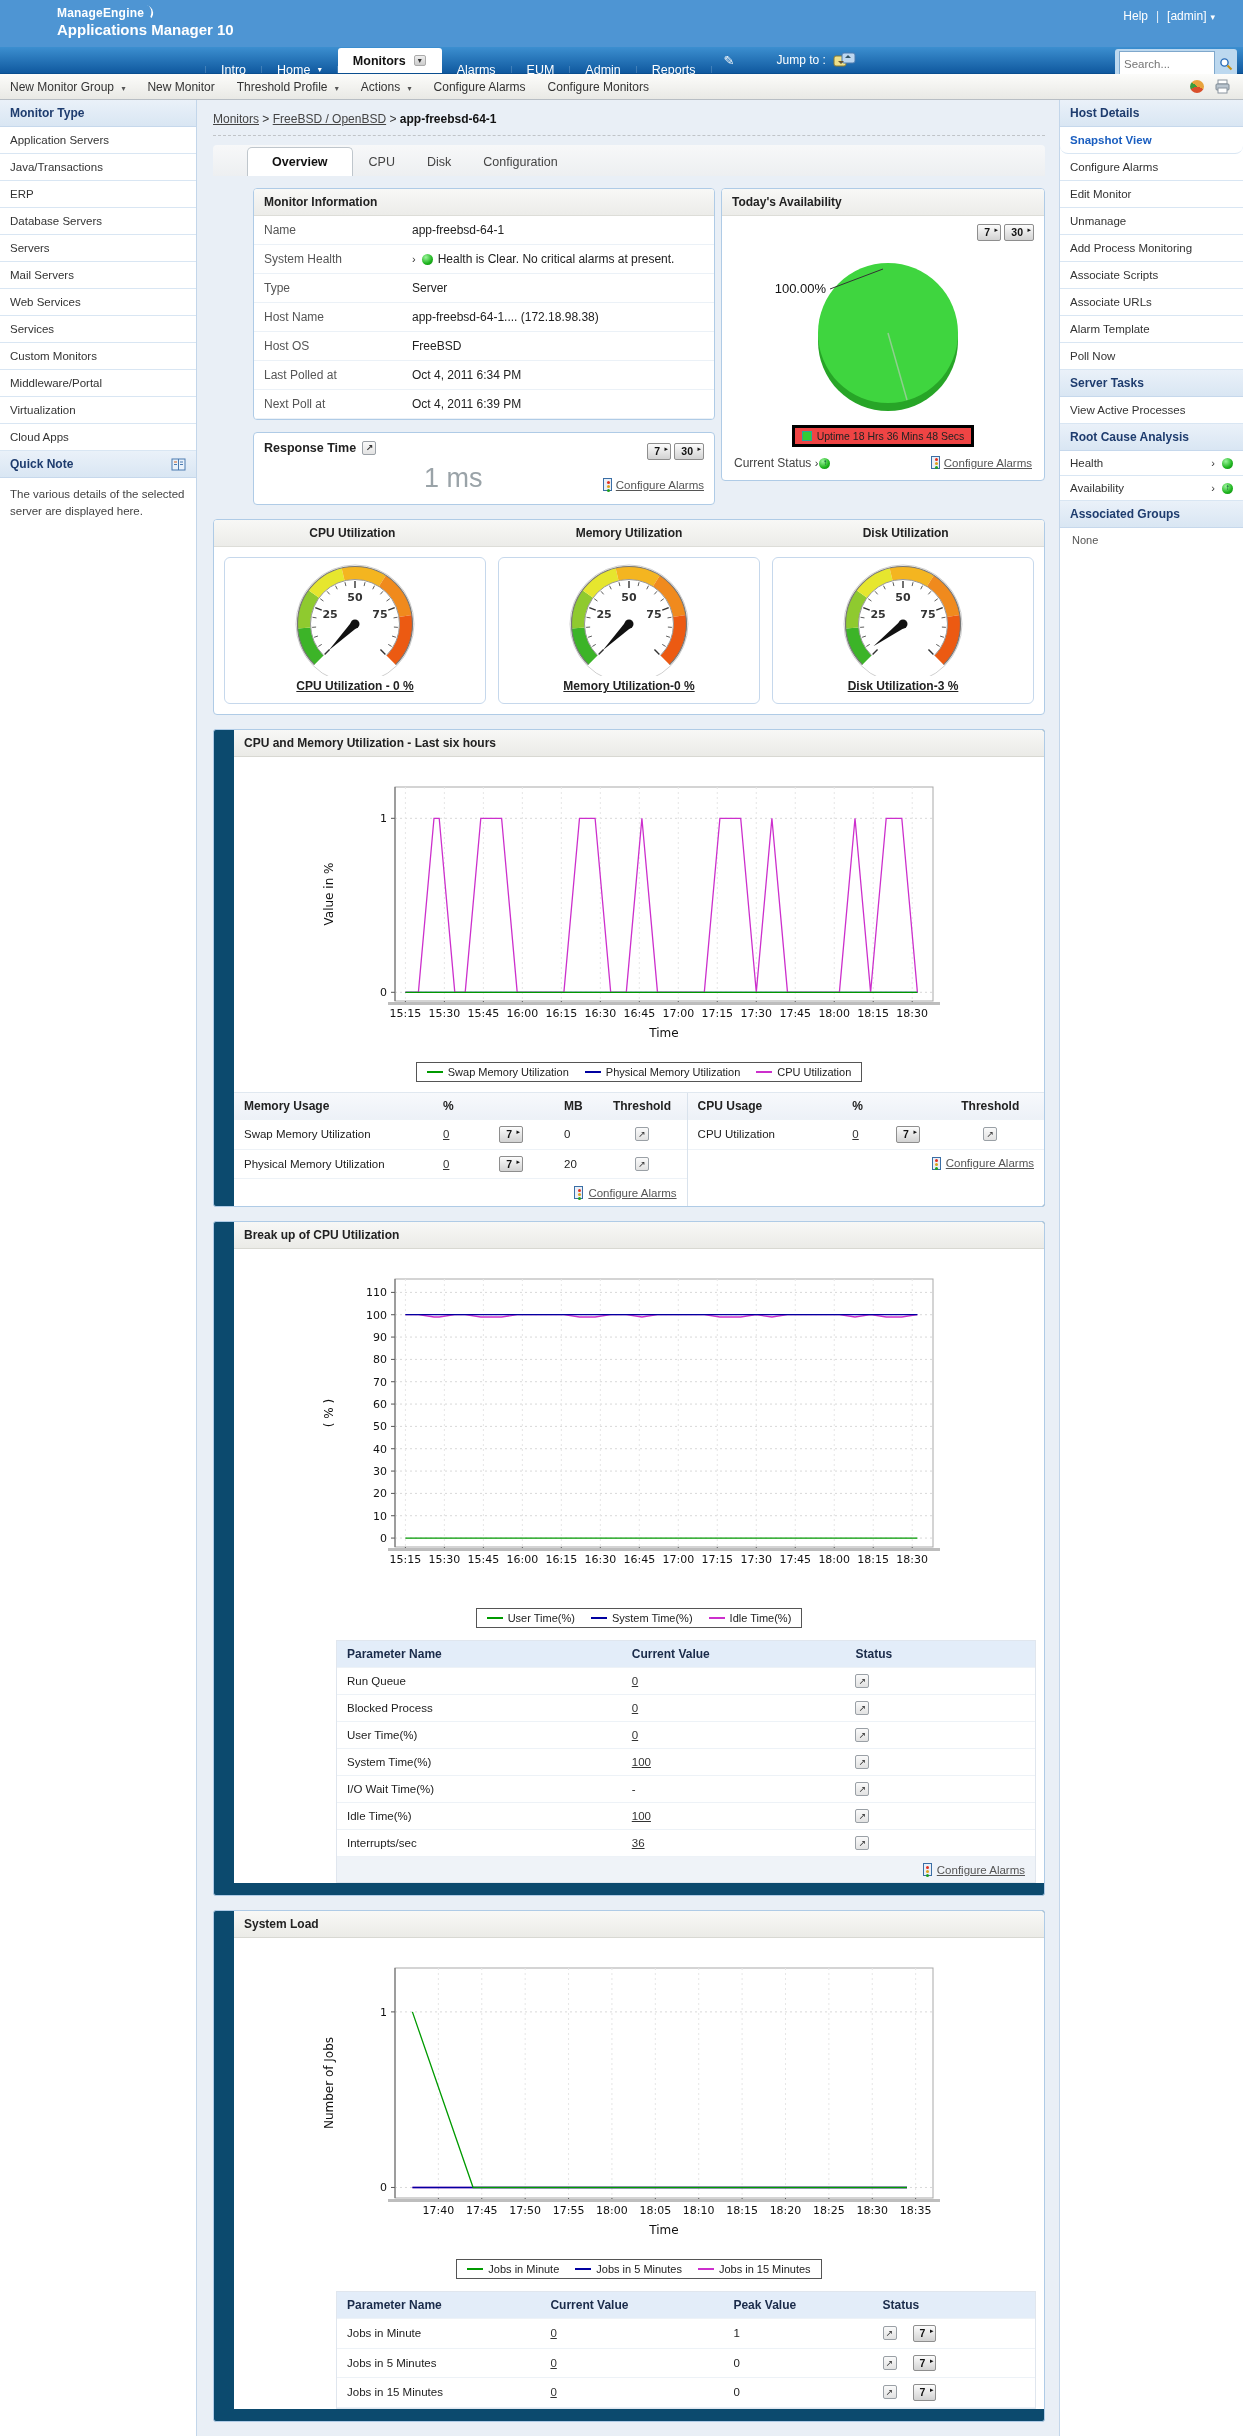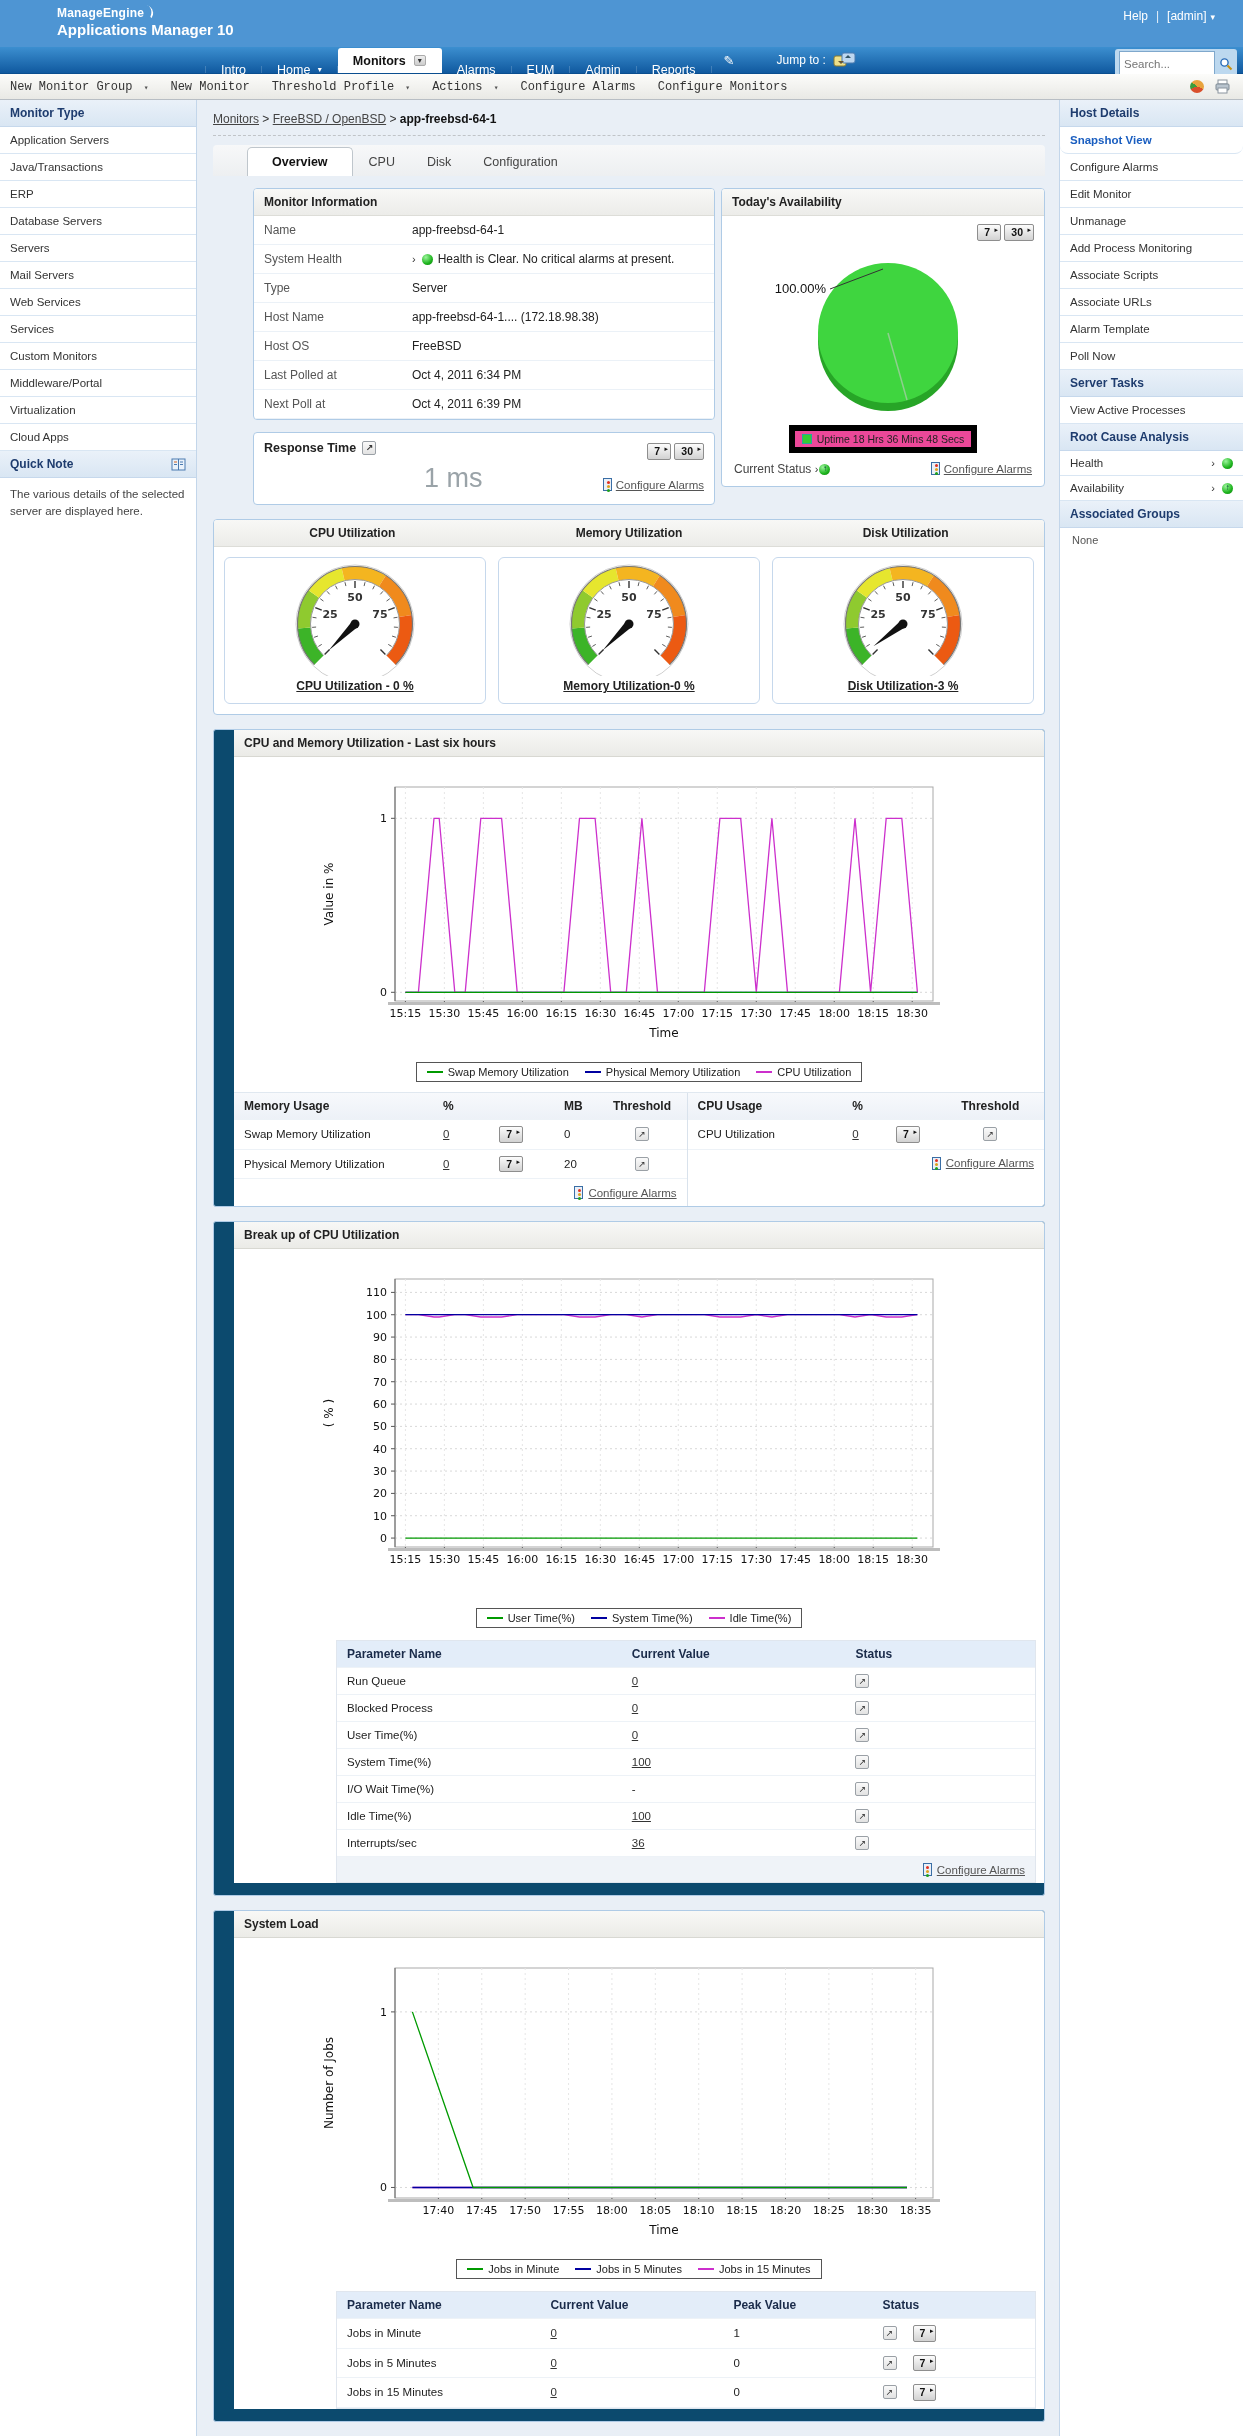--- a/index.html
+++ b/index.html
@@ -22,21 +22,21 @@
   .nav-item.first{border-left:1px solid rgba(255,255,255,.18);}
   .nav-item .dd-arrow{font-size:8px;}
   .nav-item.active{background:#fff;color:#111;font-weight:bold;border-radius:3px 3px 0 0;margin-top:1px;}
   .nav-item.active .ddbox{background:linear-gradient(#EEE,#CCC);border:1px solid #AAA;border-radius:2px;color:#333;font-size:8px;padding:0 3px;margin-left:8px;}
   .nav-pencil{display:flex;align-items:center;padding:0 12px;}
   .jump{display:flex;align-items:center;color:#fff;margin-left:30px;gap:7px;font-size:12px;}
   .searchwrap{position:absolute;right:6px;top:2px;display:flex;align-items:center;background:#BCD8EF;border-radius:3px;padding:2px 4px;gap:4px;}
   .searchwrap input{width:96px;height:26px;border:1px solid #7FA8CC;font-size:11.5px;color:#555;padding:0 4px;font-family:inherit;}
   
   .subnav{height:26px;background:linear-gradient(#FCFCFA,#E9E9E5);border-bottom:1px solid #B8BEC4;display:flex;align-items:center;padding:0 10px;position:relative;}
-  .subnav .sn-item{color:#333;font-size:12px;margin-right:22px;cursor:pointer;font-family:Liberation Mono, monospace;}
+  .subnav .sn-item{color:#333;font-size:12px;margin-right:22px;cursor:pointer;}
   .subnav .sn-item .dd-arrow{font-size:8px;color:#555;}
   .sn-icons{position:absolute;right:12px;display:flex;align-items:center;gap:10px;}
   .pieicon{width:14px;height:13px;border-radius:50%;background:conic-gradient(#E8A33D 0 110deg,#D94F2B 110deg 250deg,#3C9E3C 250deg 310deg,#E8A33D 310deg 360deg);display:inline-block;}
   
   .layout{display:flex;align-items:stretch;}
   .sidebar{background:#fff;}
   .sidebar.left{width:197px;border-right:1px solid #C3D6EA;}
   .sidebar.right{width:184px;border-left:1px solid #C3D6EA;}
   .side-hdr{background:linear-gradient(#EAF1F9,#D9E6F3);border-bottom:1px solid #C6D8EC;color:#1E3C6E;font-weight:bold;font-size:12px;padding:6px 10px;display:flex;align-items:center;justify-content:space-between;}
   .side-item{padding:7px 10px;border-bottom:1px solid #D9E6F3;color:#333;font-size:11.5px;cursor:pointer;}
@@ -73,21 +73,21 @@
   
   .traffic{width:9px;height:13px;border:1px solid #3A6EA5;background:#EAF0F8;display:inline-block;position:relative;vertical-align:-2px;}
   .traffic::before{content:"";position:absolute;left:2.5px;top:1.5px;width:3px;height:3px;border-radius:50%;background:#E03020;box-shadow:0 4px 0 #E0A020,0 8px 0 #20A020;}
   .cfg-link{font-size:11.5px;color:#555;}
   
   .thr{display:inline-flex;width:14px;height:14px;border:1px solid #9AA0A6;background:linear-gradient(#FAFAFA,#E2E2E2);align-items:center;justify-content:center;font-size:9px;color:#333;cursor:pointer;border-radius:2px;}
   
   .avail-body{padding:6px 10px 8px;}
   .avail-btns{text-align:right;padding:2px 0 0;}
   .avail-legend{text-align:center;margin-top:2px;}
-  .legend-box{display:inline-flex;align-items:center;gap:5px;border:6px solid #000000;background:#ec4899;padding:2px 7px;font-size:10.5px;}
+  .legend-box{display:inline-flex;align-items:center;gap:5px;border:3px solid #000000;background:#ef4444;padding:2px 7px;font-size:10.5px;}
   .sw-green{width:10px;height:10px;background:#33CC33;border:1px solid #2A9;display:inline-block;}
   .avail-foot{display:flex;justify-content:space-between;align-items:center;padding:9px 2px 2px;font-size:12px;color:#444;}
   
   .rt-panel{margin-top:12px;}
   .rt-inner{display:flex;padding:8px 10px 10px;}
   .rt-left{flex:1;}
   .rt-title{font-weight:bold;font-size:12.5px;color:#222;display:flex;align-items:center;gap:6px;}
   .rt-value{font-size:27px;color:#9AA3A8;margin:8px 0 0 160px;}
   .rt-right{width:160px;display:flex;flex-direction:column;justify-content:space-between;align-items:flex-end;padding:2px 0;}
   

